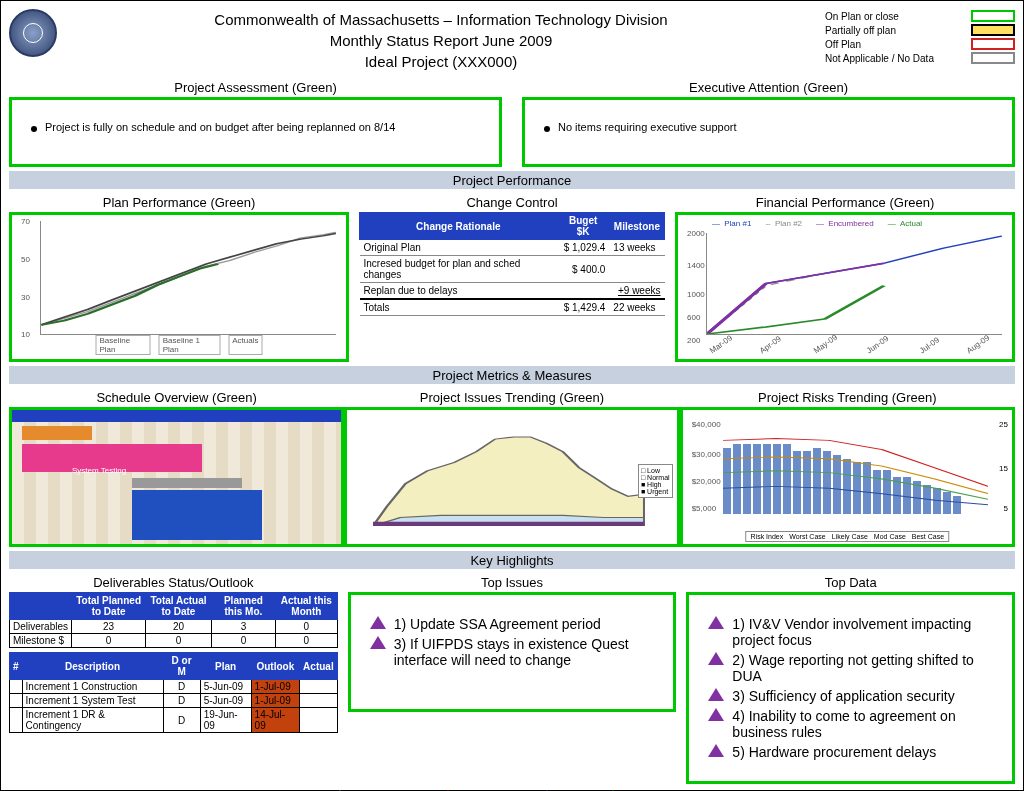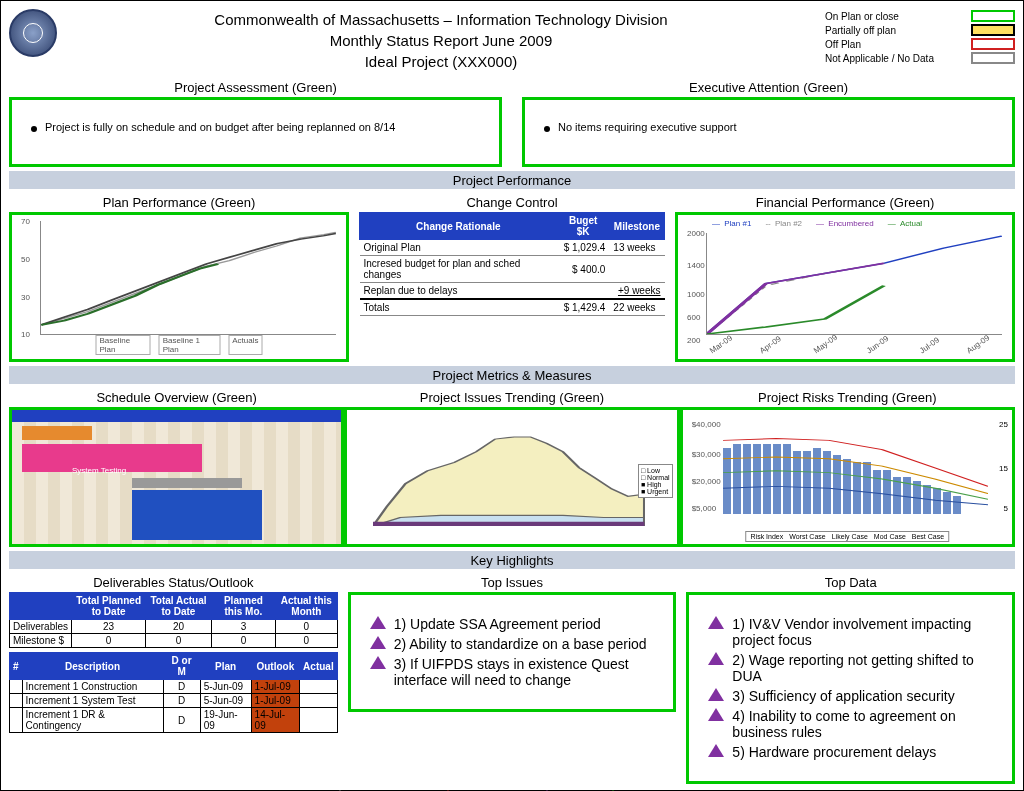--- a/index.html
+++ b/index.html
@@ -359,24 +359,20 @@
 
     <div class="hl-col">
       <div class="hl-title">Top Issues</div>
       <div class="green-box" style="min-height:120px">
         <div class="hl-row">
             <span class="tri tri-p"></span>
             <span>1) <span>Update SSA Agreement period</span></span>
           </div>
         <div class="hl-row">
             <span class="tri tri-p"></span>
-            <span>2) <span>Ability to standardize on a base period</span></span>
-          </div>
-        <div class="hl-row">
-            <span class="tri tri-p"></span>
             <span>3) <span>If UIFPDS stays in existence Quest interface will need to change</span></span>
           </div>
       </div>
     </div>
 
     <div class="hl-col">
       <div class="hl-title">Top Data</div>
       <div class="green-box" style="min-height:120px">
         <div class="hl-row">
             <span class="tri tri-p"></span>

